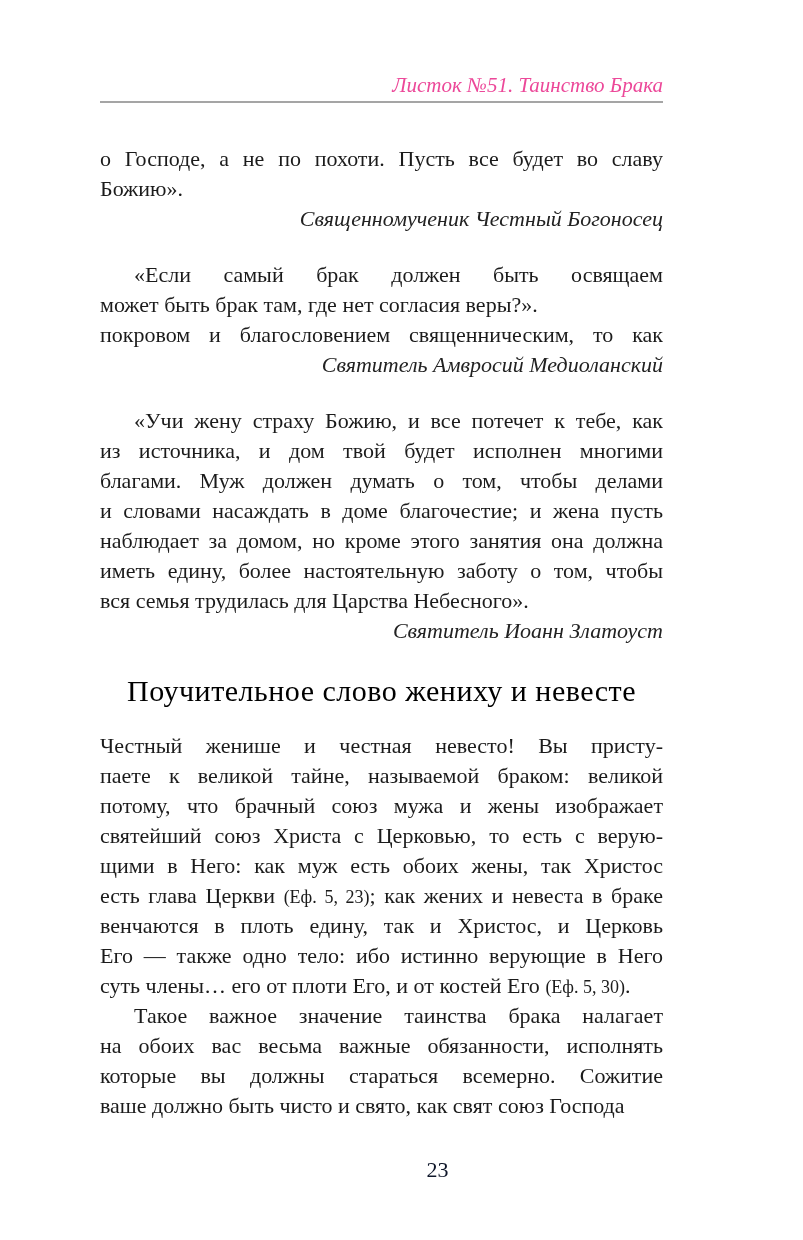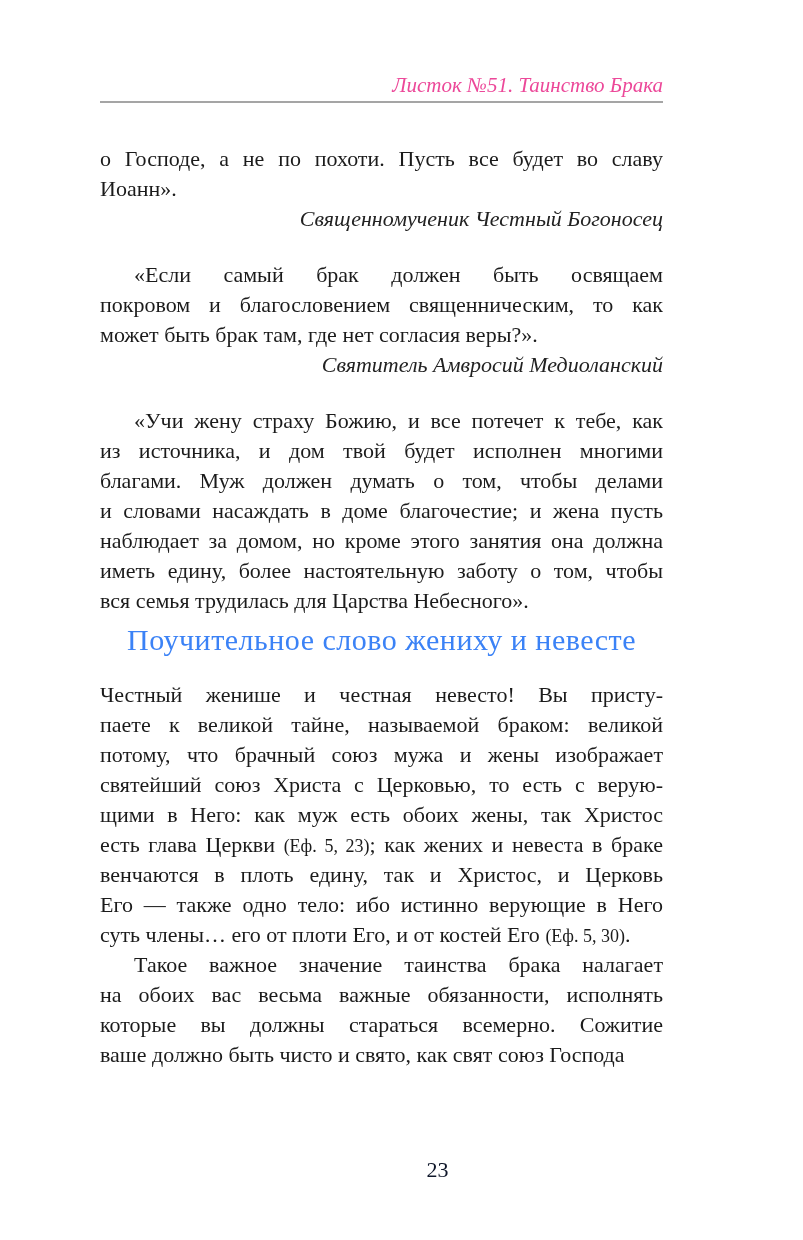--- a/index.html
+++ b/index.html
@@ -62,21 +62,21 @@
     font-style: italic;
     font-size: 22px;
     line-height: 30px;
     color: #222222;
   }
   .section-heading {
     margin: 5px 0 21px 0;
     text-align: center;
     font-size: 30px;
     line-height: 38px;
-    color: #3b82f6;
+    color: #000000;
     font-weight: normal;
     letter-spacing: 0.5px;
   }
   
   .page-number {
     position: absolute;
     top: 1156px;
     left: 0;
     width: 803px;
     text-align: center;
@@ -89,38 +89,39 @@
 </head>
 <body>
 
 <div class="page">
   <div class="content-col">
     <div class="running-head">Листок №51. Таинство Брака</div>
     <hr class="head-rule">
     <div class="text-body" id="text-body">
         <div class="paragraph">
           <div class="line">о Господе, а не по похоти. Пусть все будет во славу</div>
-          <div class="line last">Иоанн».</div>
+          <div class="line last">Божию».</div>
         </div>
         <div class="attribution">Священномученик Честный Богоносец</div>
         <div class="paragraph">
           <div class="line indent">«Если самый брак должен быть освящаем</div>
+          <div class="line last">может быть брак там, где нет согласия веры?».</div>
           <div class="line">покровом и благословением священническим, то как</div>
-          <div class="line last">может быть брак там, где нет согласия веры?».</div>
         </div>
         <div class="attribution">Святитель Амвросий Медиоланский</div>
         <div class="paragraph">
           <div class="line indent">«Учи жену страху Божию, и все потечет к тебе, как</div>
           <div class="line">из источника, и дом твой будет исполнен многими</div>
           <div class="line">благами. Муж должен думать о том, чтобы делами</div>
           <div class="line">и словами насаждать в доме благочестие; и жена пусть</div>
           <div class="line">наблюдает за домом, но кроме этого занятия она должна</div>
           <div class="line">иметь едину, более настоятельную заботу о том, чтобы</div>
           <div class="line last">вся семья трудилась для Царства Небесного».</div>
         </div>
+        <div class="attribution">Святитель Иоанн Златоуст</div>
         <div class="section-heading">Поучительное слово жениху и невесте</div>
         <div class="paragraph">
           <div class="line">Честный женише и честная невесто! Вы присту-</div>
           <div class="line">паете к великой тайне, называемой браком: великой</div>
           <div class="line">потому, что брачный союз мужа и жены изображает</div>
           <div class="line">святейший союз Христа с Церковью, то есть с верую-</div>
           <div class="line">щими в Него: как муж есть обоих жены, так Христос</div>
           <div class="line">есть глава Церкви <span class="scripture-ref">(Еф. 5, 23)</span>; как жених и невеста в браке</div>
           <div class="line">венчаются в плоть едину, так и Христос, и Церковь</div>
           <div class="line">Его — также одно тело: ибо истинно верующие в Него</div>

